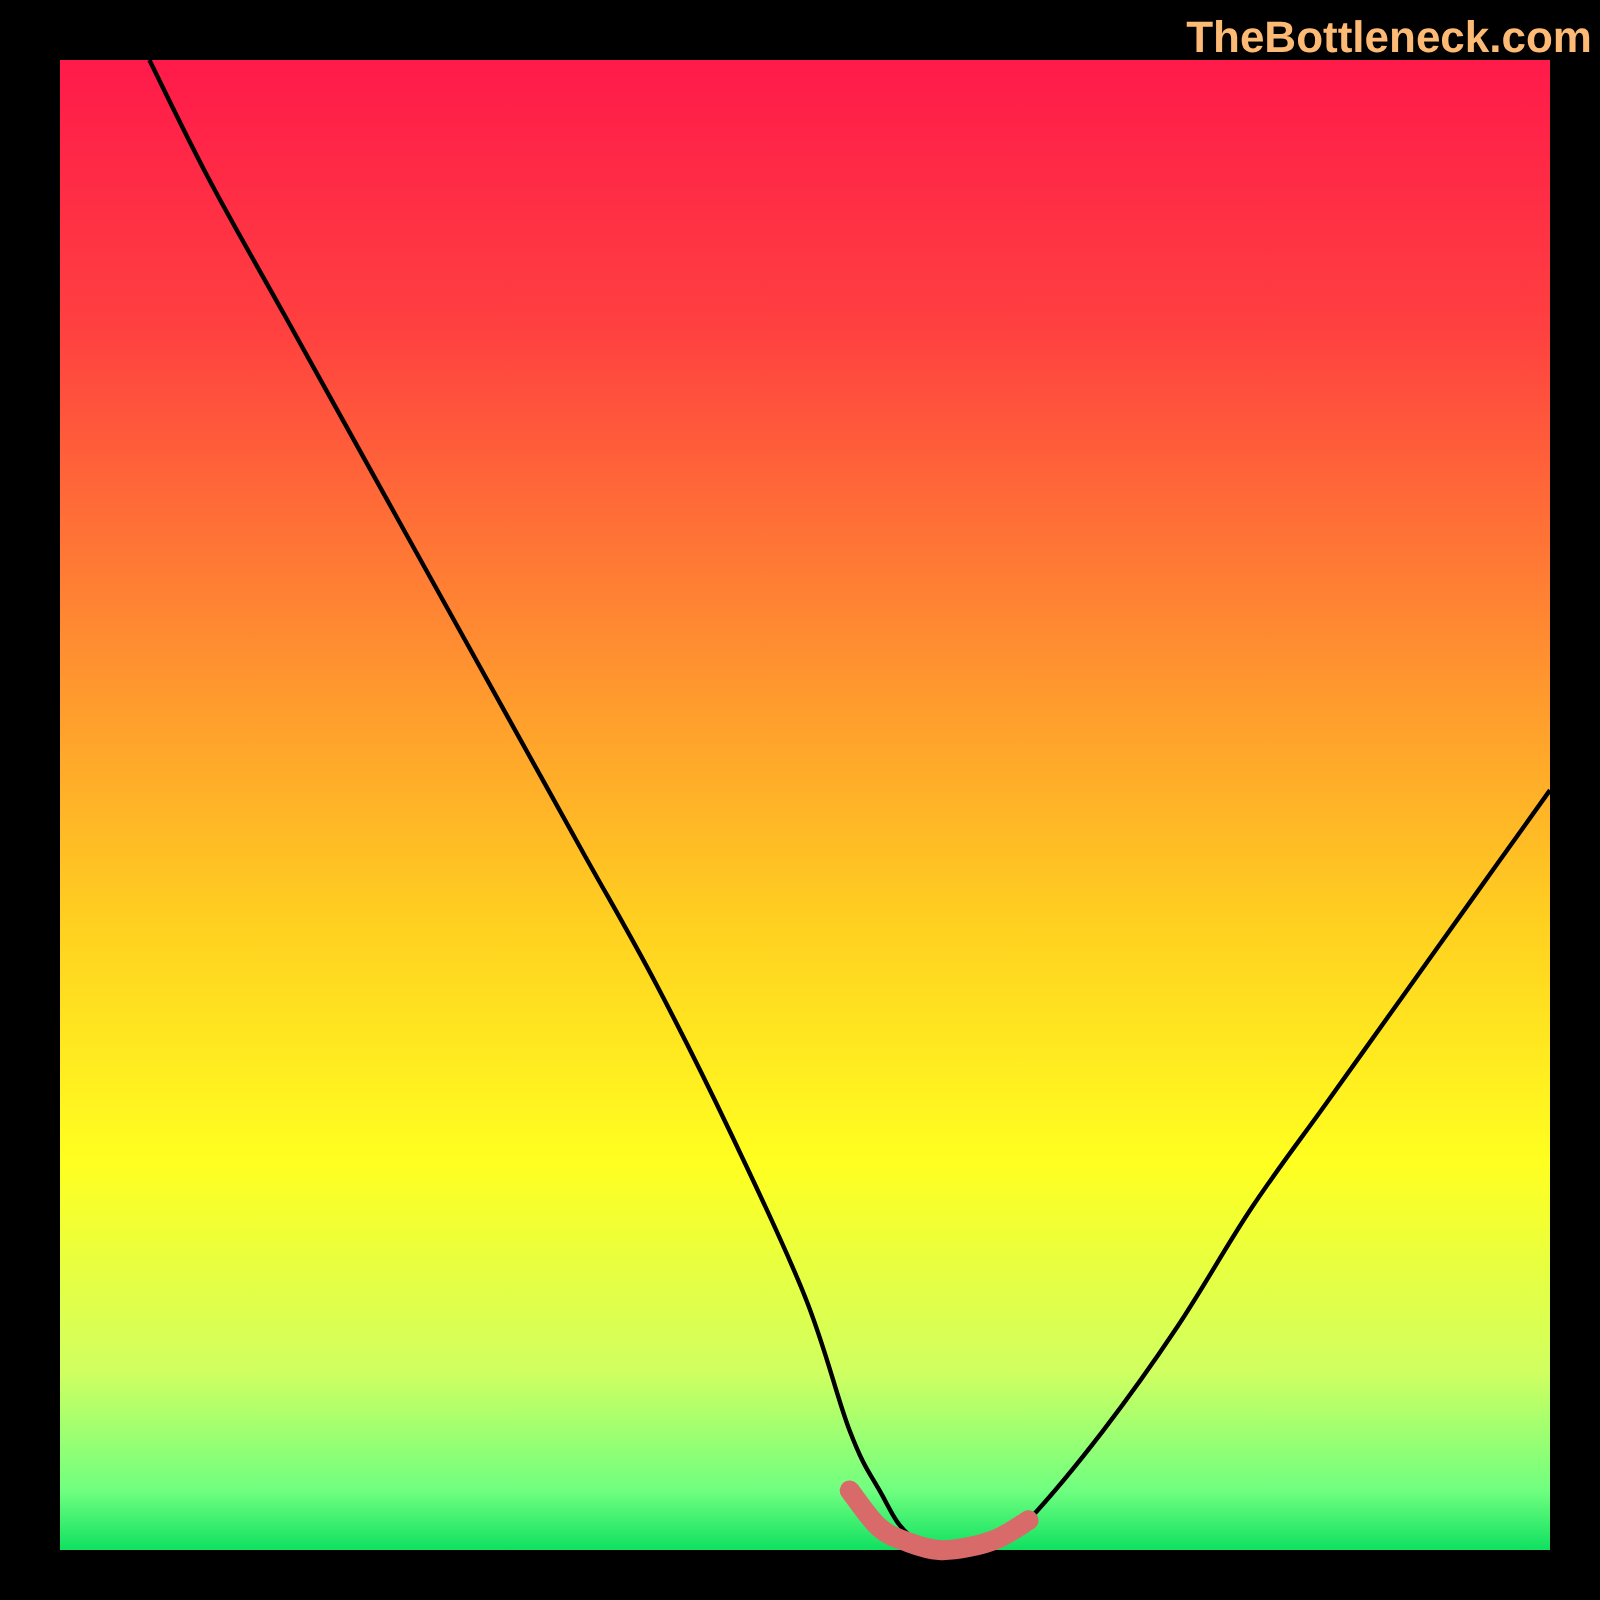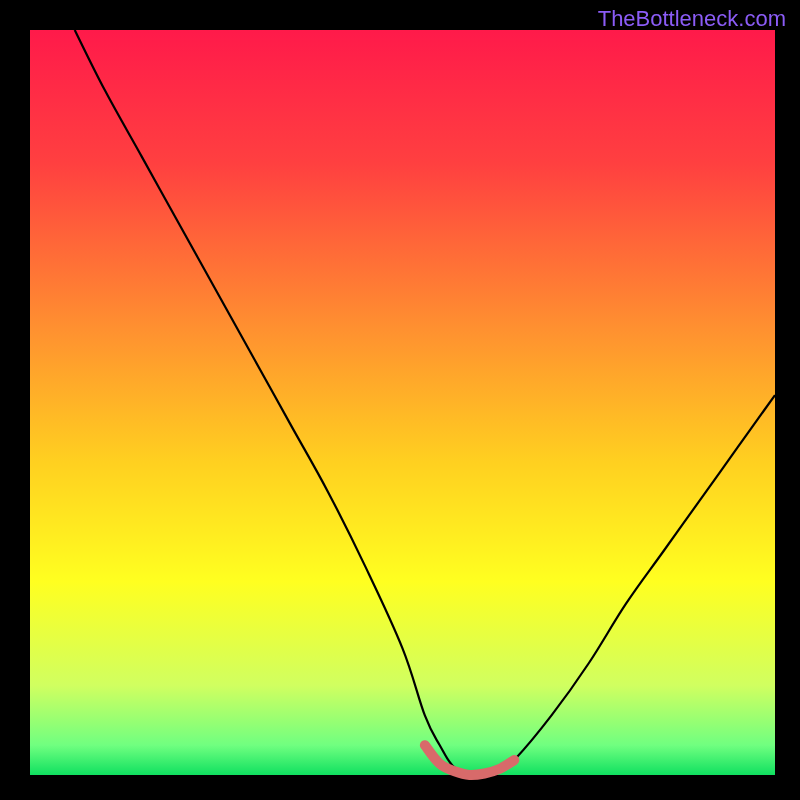--- a/index.html
+++ b/index.html
@@ -13,24 +13,24 @@
   .chart-container {
     position: absolute;
     top: 0;
     left: 0;
     width: 800px;
     height: 800px;
   }
   .watermark {
     position: absolute;
     top: 6px;
-    right: 14px;
-    color: #8b5cf6;
+    right: 4px;
+    color: #fdba74;
     font-size: 22px;
-    font-weight: 400;
+    font-weight: 700;
     z-index: 10;
   }
   svg {
     display: block;
   }
 </style>
 </head>
 <body>
 
 <div class="chart-container">

